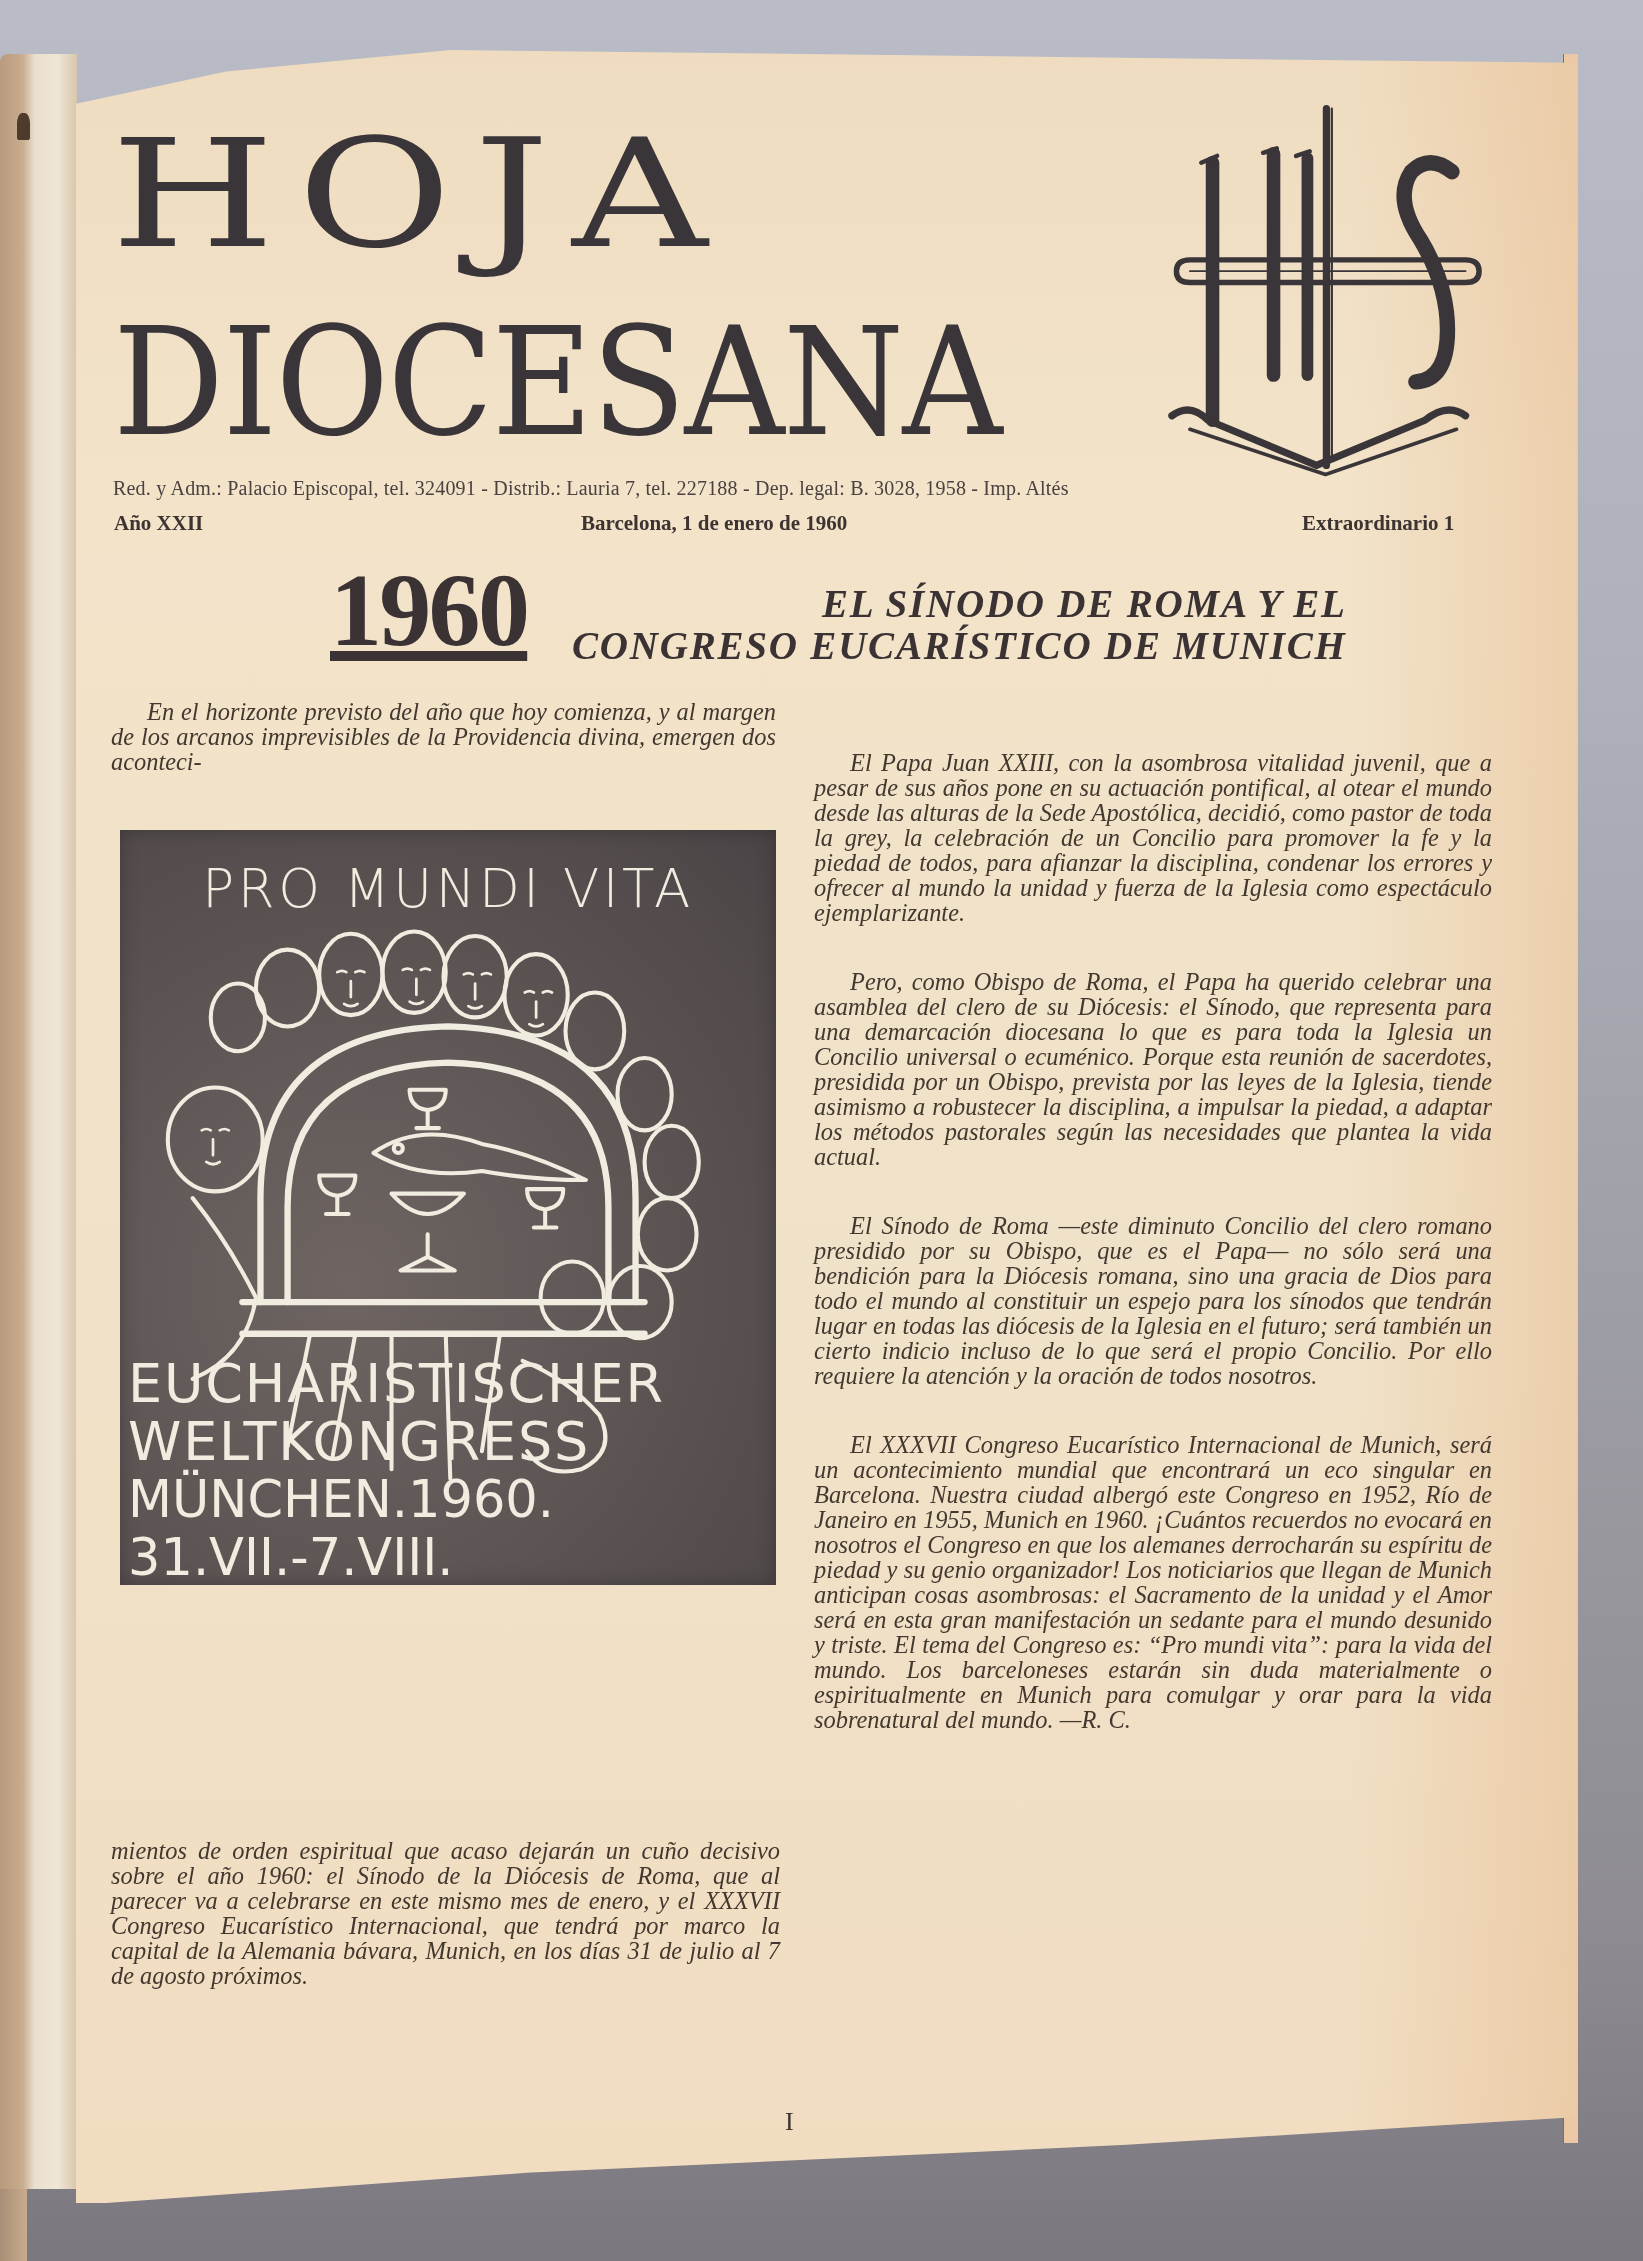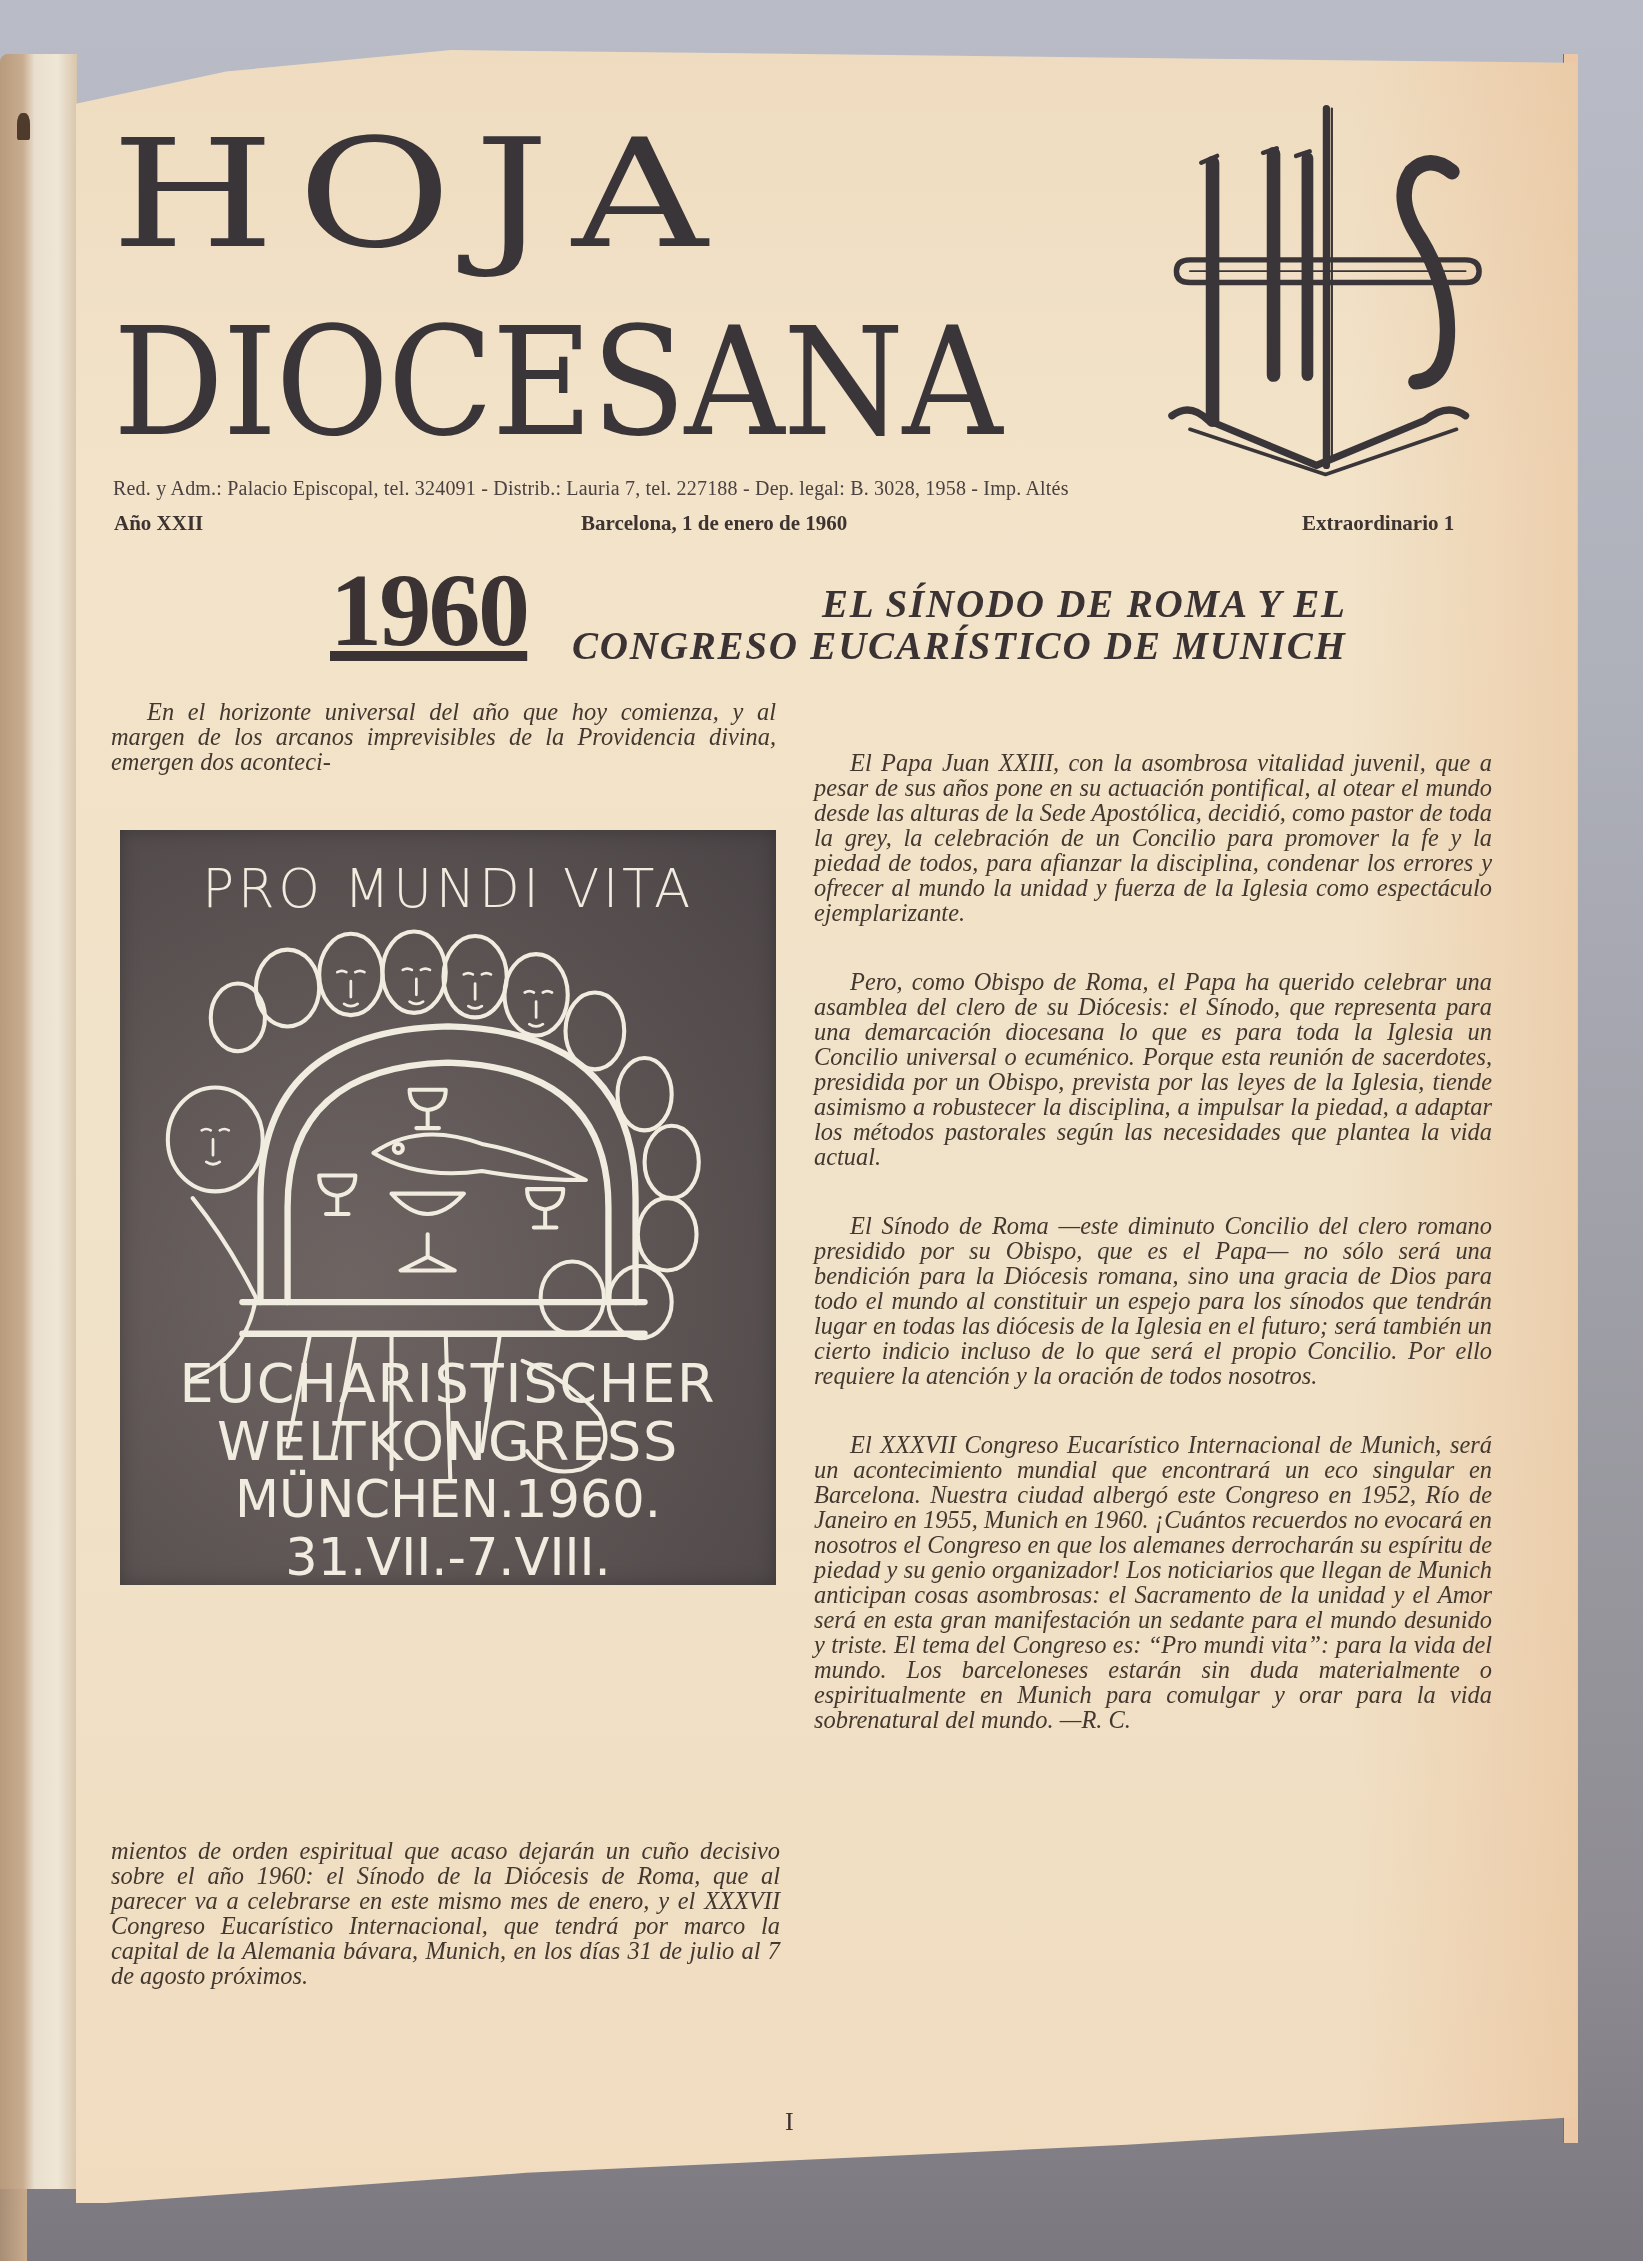--- a/index.html
+++ b/index.html
@@ -68,22 +68,22 @@
     position:absolute; left:120px; top:830px; width:656px; height:755px;
     background: radial-gradient(ellipse at 35% 60%, #6e6563 0%, #5b5352 55%, #4b4446 100%);
     box-shadow: inset 0 0 18px rgba(0,0,0,.25);
   }
   .poster-top {
     position:absolute; left:0; top:20.4px; width:100%; text-align:center;
     font-family:"DejaVu Sans", sans-serif; font-size:53px; color:#f1ece0; letter-spacing:3.6px; font-weight:300;margin-top:8px;
   }
   .poster-art { position:absolute; left:18px; top:97px; width:620px; height:592px; }
   .poster-bottom {
-    position:absolute; left:0; top:525px; width:100%; text-align:center;
-    font-family:"DejaVu Sans", sans-serif; color:#f1ece0; font-size:54px; line-height:58px; letter-spacing:1.8px;
+    position:absolute; left:0; top:525px; width:100%; text-align:left;
+    font-family:"DejaVu Sans", sans-serif; color:#f1ece0; font-size:54px; line-height:58px; letter-spacing:1.8px;padding-left:8px;
   }
   .poster-bottom .pb3 { font-size:51px; letter-spacing:0; }
   .pagenum { position:absolute; left:785px; top:2107px; font-size:26px; color:#3d3431; }
 </style>
 </head>
 <body>
 
 <div class="cover"></div>
 <div class="spine">
     <div class="spine-cap"></div>
@@ -124,21 +124,21 @@
 <div class="meta-row meta-date">Barcelona, 1 de enero de 1960</div>
 <div class="meta-row meta-issue">Extraordinario 1</div>
 
 <div class="hl-year">1960</div>
 <div class="hl-lines">
   <div>EL SÍNODO DE ROMA Y EL</div>
   <div>CONGRESO EUCARÍSTICO DE MUNICH</div>
 </div>
 
 <div class="col col-left-top">
-  <p>En el horizonte universal del año que hoy comienza, y al margen de los arcanos imprevisibles de la Providencia divina, emergen dos aconteci-</p>
+  <p>En el horizonte previsto del año que hoy comienza, y al margen de los arcanos imprevisibles de la Providencia divina, emergen dos aconteci-</p>
 </div>
 
 <div class="poster">
   <div class="poster-top">PRO MUNDI VITA</div>
   <svg class="poster-art" viewBox="0 0 1370 1310" xmlns="http://www.w3.org/2000/svg">
     <g fill="none" stroke="#f1ece0" stroke-width="9" stroke-linecap="round" stroke-linejoin="round">
 
       <g>
         <ellipse cx="330" cy="135" rx="70" ry="85"></ellipse>
         <ellipse cx="470" cy="105" rx="70" ry="90"></ellipse>

